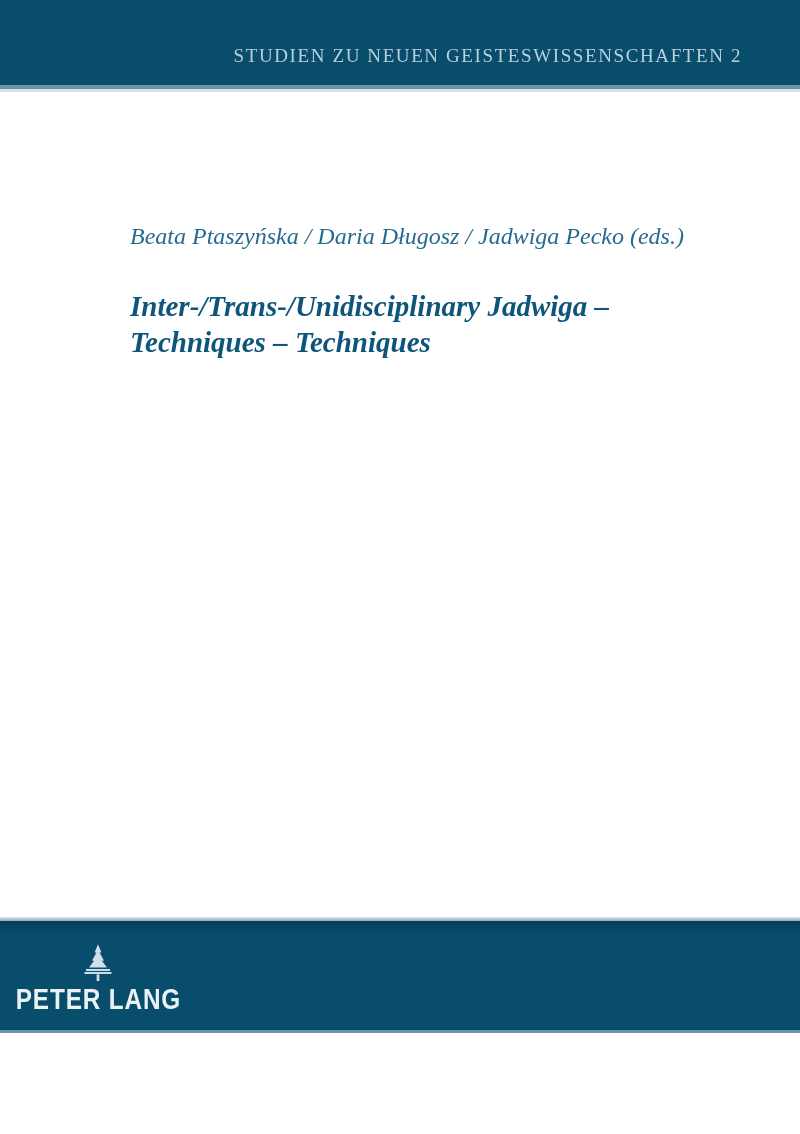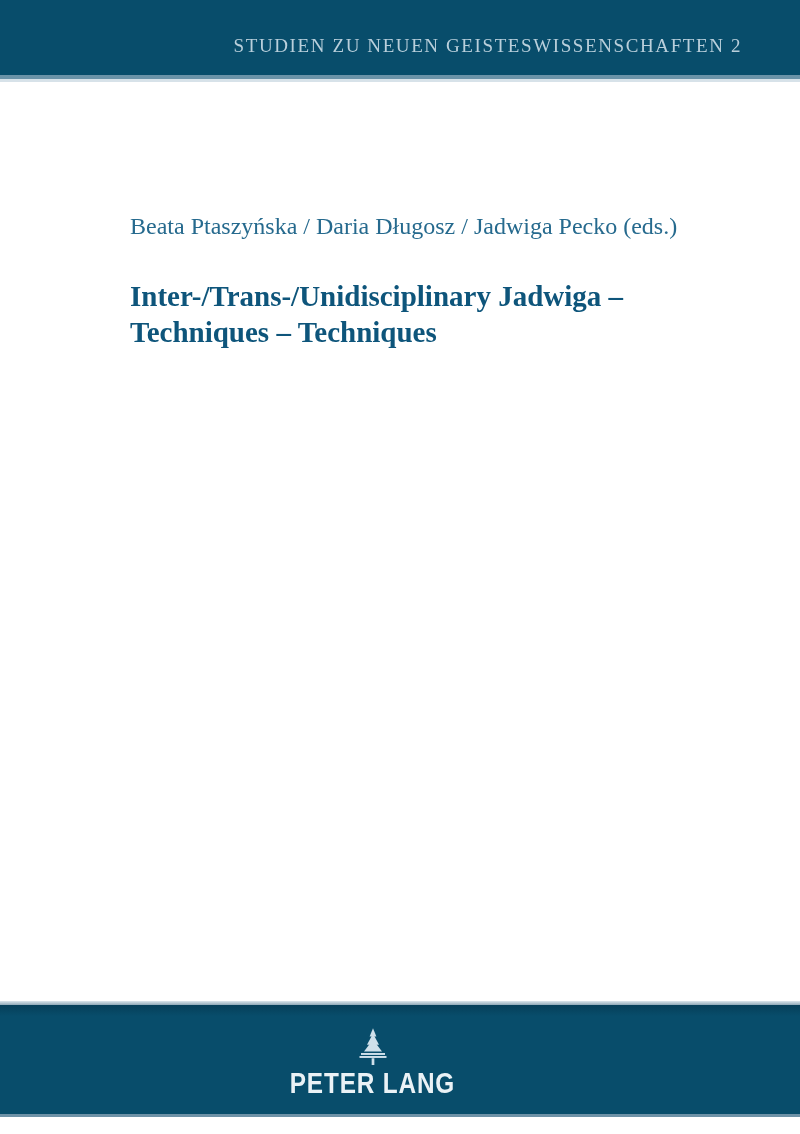--- a/index.html
+++ b/index.html
@@ -7,21 +7,21 @@
     position: relative;
     width: 800px;
     height: 1134px;
     background: #ffffff;
     overflow: hidden;
     font-family: "Liberation Serif", serif;
   }
 
   
   .top-band {
-    height: 75px;
+    height: 85px;
     background: linear-gradient(180deg, #074864 0%, #0b5373 45%, #07486 4 100%);
     background-color: #084d6b;
     display: flex;
     align-items: flex-end;
     justify-content: flex-end;
     padding: 0 58px 18px 0;
     box-sizing: border-box;
   }
   .series-title {
     color: #b9cfdb;
@@ -29,24 +29,25 @@
     letter-spacing: 1.6px;
     font-variant: small-caps;
     text-transform: uppercase;
     white-space: nowrap;
   }
   .top-sep-dark  { height: 4px; background: #6b93a8; }
   .top-sep-light { height: 3px; background: #d7e2e9; }
 
   
   .body-area {
-    height: 919px;
+    height: 825px;
     padding-left: 130px;
     padding-right: 87px;
     box-sizing: border-box;
+    font-style: italic;
   }
   .author-line {
     margin: 0;
     padding-top: 130px;
     font-size: 24px;
     line-height: 28px;
     color: #266a8e;
   }
   .book-title {
     margin: 38px 0 0 0;
@@ -63,21 +64,21 @@
   }
 
   
   .bottom-sep { height: 4px; background: linear-gradient(180deg, #dde7ec 0%, #8fa9b8 100%); }
   .bottom-band {
     position: relative;
     height: 112px;
     background: linear-gradient(180deg, #063f59 0%, #084d6b 10%, #084d6b 100%);
     display: flex;
     align-items: center;
-    justify-content: center;
+    justify-content: flex-start;
     padding-right: 55px;
     box-sizing: border-box;
   }
   .bottom-edge-line {
     position: absolute;
     left: 0; right: 0; bottom: 0;
     height: 3px;
     background: #6e92a7;
   }
   .publisher-logo {

